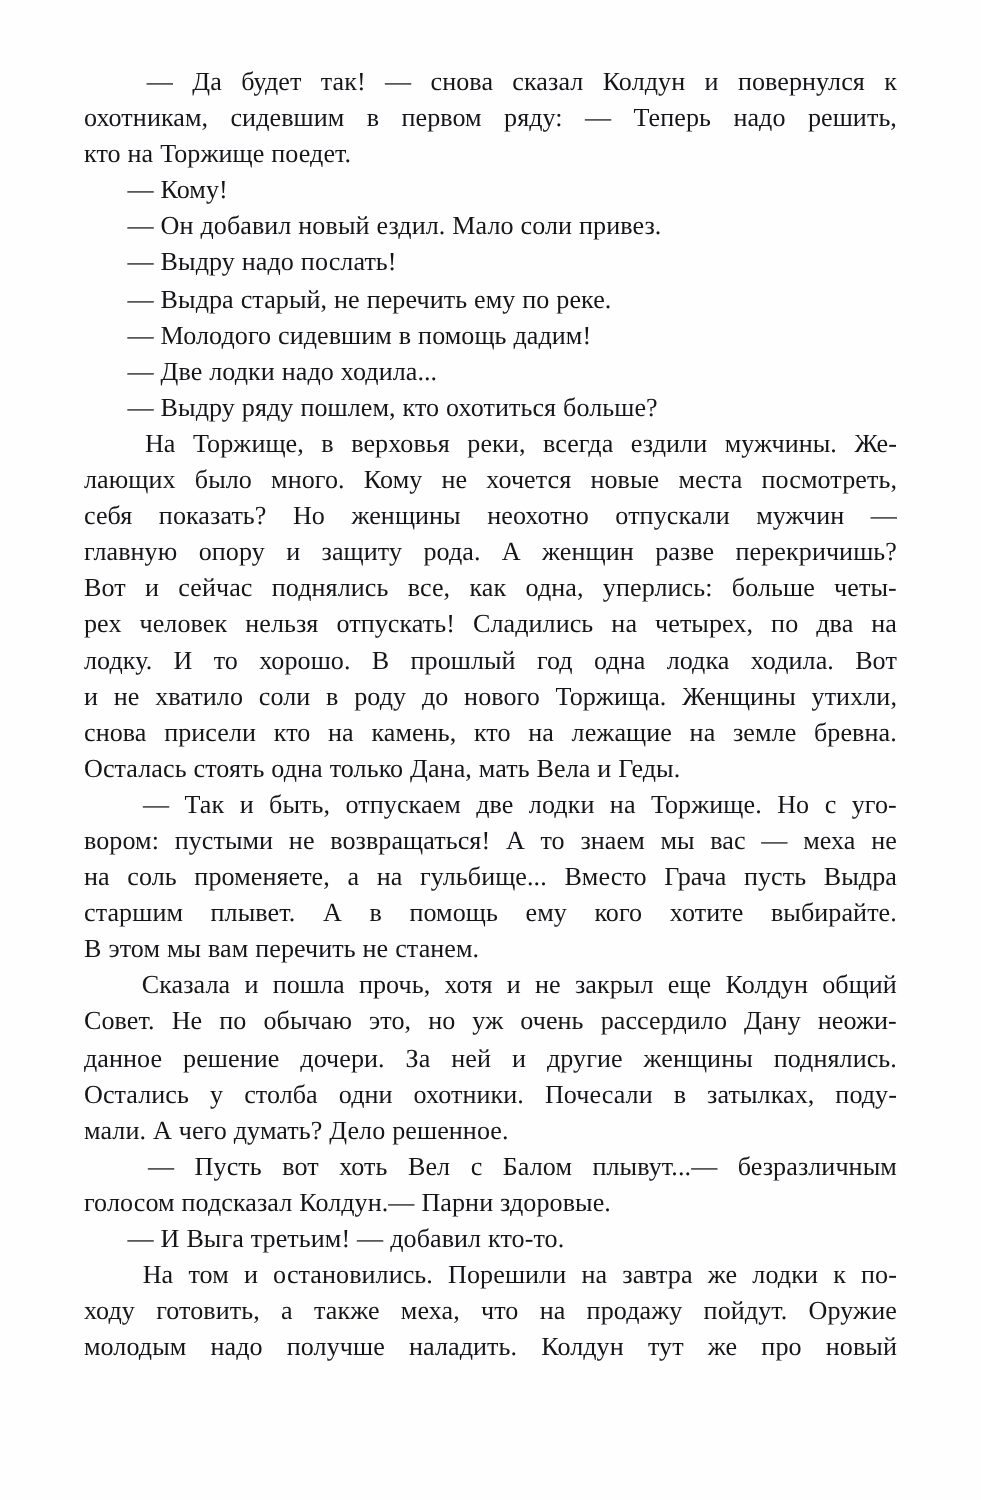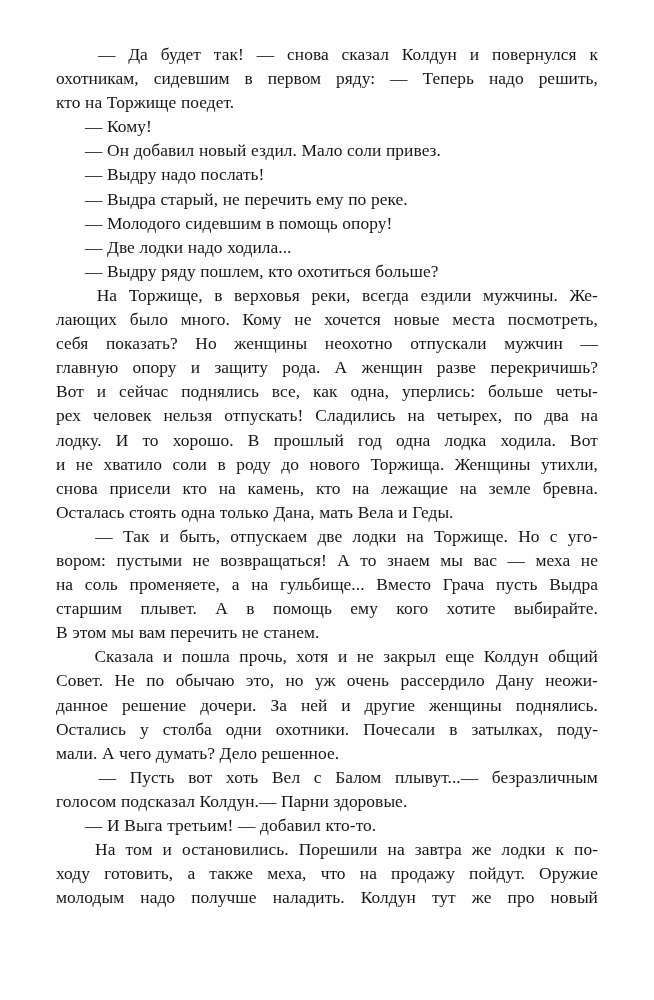--- a/index.html
+++ b/index.html
@@ -67,21 +67,21 @@
 </head>
 <body>
 
 <div class="page">
   <div class="text-body" id="text-body">
       <div class="para"><div class="jline"><span class="indent-spacer"></span><span class="w">—</span><span class="w">Да</span><span class="w">будет</span><span class="w">так!</span><span class="w">—</span><span class="w">снова</span><span class="w">сказал</span><span class="w">Колдун</span><span class="w">и</span><span class="w">повернулся</span><span class="w">к</span></div><div class="jline"><span class="w">охотникам,</span><span class="w">сидевшим</span><span class="w">в</span><span class="w">первом</span><span class="w">ряду:</span><span class="w">—</span><span class="w">Теперь</span><span class="w">надо</span><span class="w">решить,</span></div><div class="jline ragged"><span class="w">кто </span><span class="w">на </span><span class="w">Торжище </span><span class="w">поедет.</span></div></div>
       <div class="para"><div class="jline ragged"><span class="indent-spacer"></span><span class="w">— </span><span class="w">Кому!</span></div></div>
       <div class="para"><div class="jline ragged"><span class="indent-spacer"></span><span class="w">— </span><span class="w">Он </span><span class="w">добавил </span><span class="w">новый </span><span class="w">ездил. </span><span class="w">Мало </span><span class="w">соли </span><span class="w">привез.</span></div></div>
       <div class="para"><div class="jline ragged"><span class="indent-spacer"></span><span class="w">— </span><span class="w">Выдру </span><span class="w">надо </span><span class="w">послать!</span></div></div>
       <div class="para"><div class="jline ragged"><span class="indent-spacer"></span><span class="w">— </span><span class="w">Выдра </span><span class="w">старый, </span><span class="w">не </span><span class="w">перечить </span><span class="w">ему </span><span class="w">по </span><span class="w">реке.</span></div></div>
-      <div class="para"><div class="jline ragged"><span class="indent-spacer"></span><span class="w">— </span><span class="w">Молодого </span><span class="w">сидевшим </span><span class="w">в </span><span class="w">помощь </span><span class="w">опору!</span></div></div>
+      <div class="para"><div class="jline ragged"><span class="indent-spacer"></span><span class="w">— </span><span class="w">Молодого </span><span class="w">сидевшим </span><span class="w">в </span><span class="w">помощь </span><span class="w">дадим!</span></div></div>
       <div class="para"><div class="jline ragged"><span class="indent-spacer"></span><span class="w">— </span><span class="w">Две </span><span class="w">лодки </span><span class="w">надо </span><span class="w">ходила...</span></div></div>
       <div class="para"><div class="jline ragged"><span class="indent-spacer"></span><span class="w">— </span><span class="w">Выдру </span><span class="w">ряду </span><span class="w">пошлем, </span><span class="w">кто </span><span class="w">охотиться </span><span class="w">больше?</span></div></div>
       <div class="para"><div class="jline"><span class="indent-spacer"></span><span class="w">На</span><span class="w">Торжище,</span><span class="w">в</span><span class="w">верховья</span><span class="w">реки,</span><span class="w">всегда</span><span class="w">ездили</span><span class="w">мужчины.</span><span class="w">Же-</span></div><div class="jline"><span class="w">лающих</span><span class="w">было</span><span class="w">много.</span><span class="w">Кому</span><span class="w">не</span><span class="w">хочется</span><span class="w">новые</span><span class="w">места</span><span class="w">посмотреть,</span></div><div class="jline"><span class="w">себя</span><span class="w">показать?</span><span class="w">Но</span><span class="w">женщины</span><span class="w">неохотно</span><span class="w">отпускали</span><span class="w">мужчин</span><span class="w">—</span></div><div class="jline"><span class="w">главную</span><span class="w">опору</span><span class="w">и</span><span class="w">защиту</span><span class="w">рода.</span><span class="w">А</span><span class="w">женщин</span><span class="w">разве</span><span class="w">перекричишь?</span></div><div class="jline"><span class="w">Вот</span><span class="w">и</span><span class="w">сейчас</span><span class="w">поднялись</span><span class="w">все,</span><span class="w">как</span><span class="w">одна,</span><span class="w">уперлись:</span><span class="w">больше</span><span class="w">четы-</span></div><div class="jline"><span class="w">рех</span><span class="w">человек</span><span class="w">нельзя</span><span class="w">отпускать!</span><span class="w">Сладились</span><span class="w">на</span><span class="w">четырех,</span><span class="w">по</span><span class="w">два</span><span class="w">на</span></div><div class="jline"><span class="w">лодку.</span><span class="w">И</span><span class="w">то</span><span class="w">хорошо.</span><span class="w">В</span><span class="w">прошлый</span><span class="w">год</span><span class="w">одна</span><span class="w">лодка</span><span class="w">ходила.</span><span class="w">Вот</span></div><div class="jline"><span class="w">и</span><span class="w">не</span><span class="w">хватило</span><span class="w">соли</span><span class="w">в</span><span class="w">роду</span><span class="w">до</span><span class="w">нового</span><span class="w">Торжища.</span><span class="w">Женщины</span><span class="w">утихли,</span></div><div class="jline"><span class="w">снова</span><span class="w">присели</span><span class="w">кто</span><span class="w">на</span><span class="w">камень,</span><span class="w">кто</span><span class="w">на</span><span class="w">лежащие</span><span class="w">на</span><span class="w">земле</span><span class="w">бревна.</span></div><div class="jline ragged"><span class="w">Осталась </span><span class="w">стоять </span><span class="w">одна </span><span class="w">только </span><span class="w">Дана, </span><span class="w">мать </span><span class="w">Вела </span><span class="w">и </span><span class="w">Геды.</span></div></div>
       <div class="para"><div class="jline"><span class="indent-spacer"></span><span class="w">—</span><span class="w">Так</span><span class="w">и</span><span class="w">быть,</span><span class="w">отпускаем</span><span class="w">две</span><span class="w">лодки</span><span class="w">на</span><span class="w">Торжище.</span><span class="w">Но</span><span class="w">с</span><span class="w">уго-</span></div><div class="jline"><span class="w">вором:</span><span class="w">пустыми</span><span class="w">не</span><span class="w">возвращаться!</span><span class="w">А</span><span class="w">то</span><span class="w">знаем</span><span class="w">мы</span><span class="w">вас</span><span class="w">—</span><span class="w">меха</span><span class="w">не</span></div><div class="jline"><span class="w">на</span><span class="w">соль</span><span class="w">променяете,</span><span class="w">а</span><span class="w">на</span><span class="w">гульбище...</span><span class="w">Вместо</span><span class="w">Грача</span><span class="w">пусть</span><span class="w">Выдра</span></div><div class="jline"><span class="w">старшим</span><span class="w">плывет.</span><span class="w">А</span><span class="w">в</span><span class="w">помощь</span><span class="w">ему</span><span class="w">кого</span><span class="w">хотите</span><span class="w">выбирайте.</span></div><div class="jline ragged"><span class="w">В </span><span class="w">этом </span><span class="w">мы </span><span class="w">вам </span><span class="w">перечить </span><span class="w">не </span><span class="w">станем.</span></div></div>
       <div class="para"><div class="jline"><span class="indent-spacer"></span><span class="w">Сказала</span><span class="w">и</span><span class="w">пошла</span><span class="w">прочь,</span><span class="w">хотя</span><span class="w">и</span><span class="w">не</span><span class="w">закрыл</span><span class="w">еще</span><span class="w">Колдун</span><span class="w">общий</span></div><div class="jline"><span class="w">Совет.</span><span class="w">Не</span><span class="w">по</span><span class="w">обычаю</span><span class="w">это,</span><span class="w">но</span><span class="w">уж</span><span class="w">очень</span><span class="w">рассердило</span><span class="w">Дану</span><span class="w">неожи-</span></div><div class="jline"><span class="w">данное</span><span class="w">решение</span><span class="w">дочери.</span><span class="w">За</span><span class="w">ней</span><span class="w">и</span><span class="w">другие</span><span class="w">женщины</span><span class="w">поднялись.</span></div><div class="jline"><span class="w">Остались</span><span class="w">у</span><span class="w">столба</span><span class="w">одни</span><span class="w">охотники.</span><span class="w">Почесали</span><span class="w">в</span><span class="w">затылках,</span><span class="w">поду-</span></div><div class="jline ragged"><span class="w">мали. </span><span class="w">А </span><span class="w">чего </span><span class="w">думать? </span><span class="w">Дело </span><span class="w">решенное.</span></div></div>
       <div class="para"><div class="jline"><span class="indent-spacer"></span><span class="w">—</span><span class="w">Пусть</span><span class="w">вот</span><span class="w">хоть</span><span class="w">Вел</span><span class="w">с</span><span class="w">Балом</span><span class="w">плывут...—</span><span class="w">безразличным</span></div><div class="jline ragged"><span class="w">голосом </span><span class="w">подсказал </span><span class="w">Колдун.— </span><span class="w">Парни </span><span class="w">здоровые.</span></div></div>
       <div class="para"><div class="jline ragged"><span class="indent-spacer"></span><span class="w">— </span><span class="w">И </span><span class="w">Выга </span><span class="w">третьим! </span><span class="w">— </span><span class="w">добавил </span><span class="w">кто-то.</span></div></div>
       <div class="para"><div class="jline"><span class="indent-spacer"></span><span class="w">На</span><span class="w">том</span><span class="w">и</span><span class="w">остановились.</span><span class="w">Порешили</span><span class="w">на</span><span class="w">завтра</span><span class="w">же</span><span class="w">лодки</span><span class="w">к</span><span class="w">по-</span></div><div class="jline"><span class="w">ходу</span><span class="w">готовить,</span><span class="w">а</span><span class="w">также</span><span class="w">меха,</span><span class="w">что</span><span class="w">на</span><span class="w">продажу</span><span class="w">пойдут.</span><span class="w">Оружие</span></div><div class="jline"><span class="w">молодым</span><span class="w">надо</span><span class="w">получше</span><span class="w">наладить.</span><span class="w">Колдун</span><span class="w">тут</span><span class="w">же</span><span class="w">про</span><span class="w">новый</span></div></div>
     </div>
 </div>

